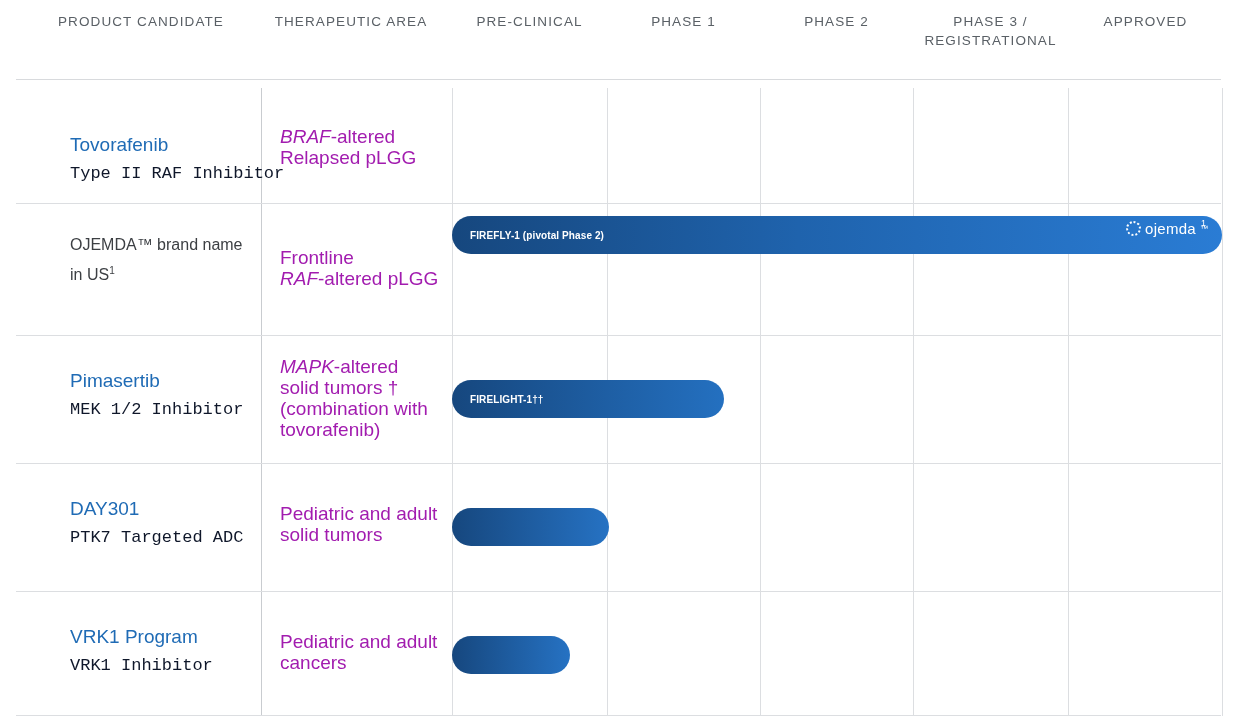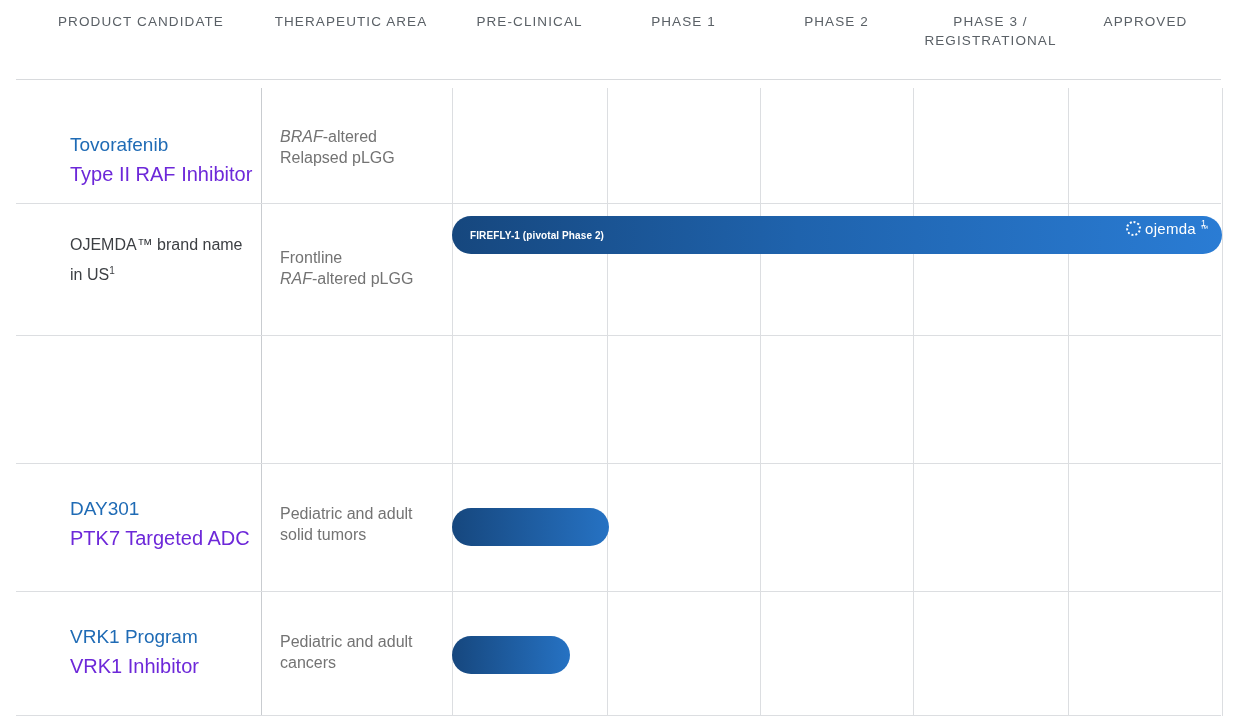--- a/index.html
+++ b/index.html
@@ -80,39 +80,40 @@
     width: 235px;
     margin-left: 48px;
   }
   .cand-name {
     color: #1f6bb5;
     font-size: 19px;
     line-height: 26px;
     font-weight: 400;
   }
   .cand-sub {
-    color: #6d28d9;
-    font-size: 20px;
+    color: #0f172a;
+    font-size: 17px;
     line-height: 24px;
     margin-top: 4px;
+    font-family: Liberation Mono, monospace;
   }
   .cand-note {
     color: #3c3f43;
     font-size: 16px;
     line-height: 26px;
   }
   .sup { font-size: 10px; vertical-align: super; }
 
   .area {
     position: absolute;
     left: 280px;
     width: 165px;
-    font-size: 16px;
+    font-size: 19px;
     line-height: 21px;
-    color: #737373;
+    color: #a21caf;
   }
   .area em { font-style: italic; }
 
   
   .bar {
     position: absolute;
     height: 38px;
     border-radius: 19px;
     background: linear-gradient(90deg, #16477e 0%, #1f63ad 45%, #2a7cd4 100%);
     display: flex;
@@ -236,20 +237,35 @@
     <div class="cand-note"><span>in US</span><span class="sup">1</span></div>
   </div>
 
   <div class="row" style="top:203px;height:132px;">
     <div class="area" style="top:44px;">
       <div>Frontline</div>
       <div><em>RAF</em><span>-altered pLGG</span></div>
     </div>
   </div>
 
+  <div class="row" style="top:335px;height:128px;">
+    <div class="cand" style="top:33px;">
+      <div class="cand-name">Pimasertib</div>
+      <div class="cand-sub">MEK 1/2 Inhibitor</div>
+    </div>
+    <div class="area" style="top:21px;">
+      <div><em>MAPK</em><span>-altered</span></div>
+      <div>solid tumors †</div>
+      <div>(combination with</div>
+      <div>tovorafenib)</div>
+    </div>
+    <div class="bar bar-short" style="left:452px;top:45px;width:272px;">
+      <span class="bar-label">FIRELIGHT-1††</span>
+    </div>
+  </div>
 
   <div class="row" style="top:463px;height:128px;">
     <div class="cand" style="top:33px;">
       <div class="cand-name">DAY301</div>
       <div class="cand-sub">PTK7 Targeted ADC</div>
     </div>
     <div class="area" style="top:40px;">
       <div>Pediatric and adult</div>
       <div>solid tumors</div>
     </div>

